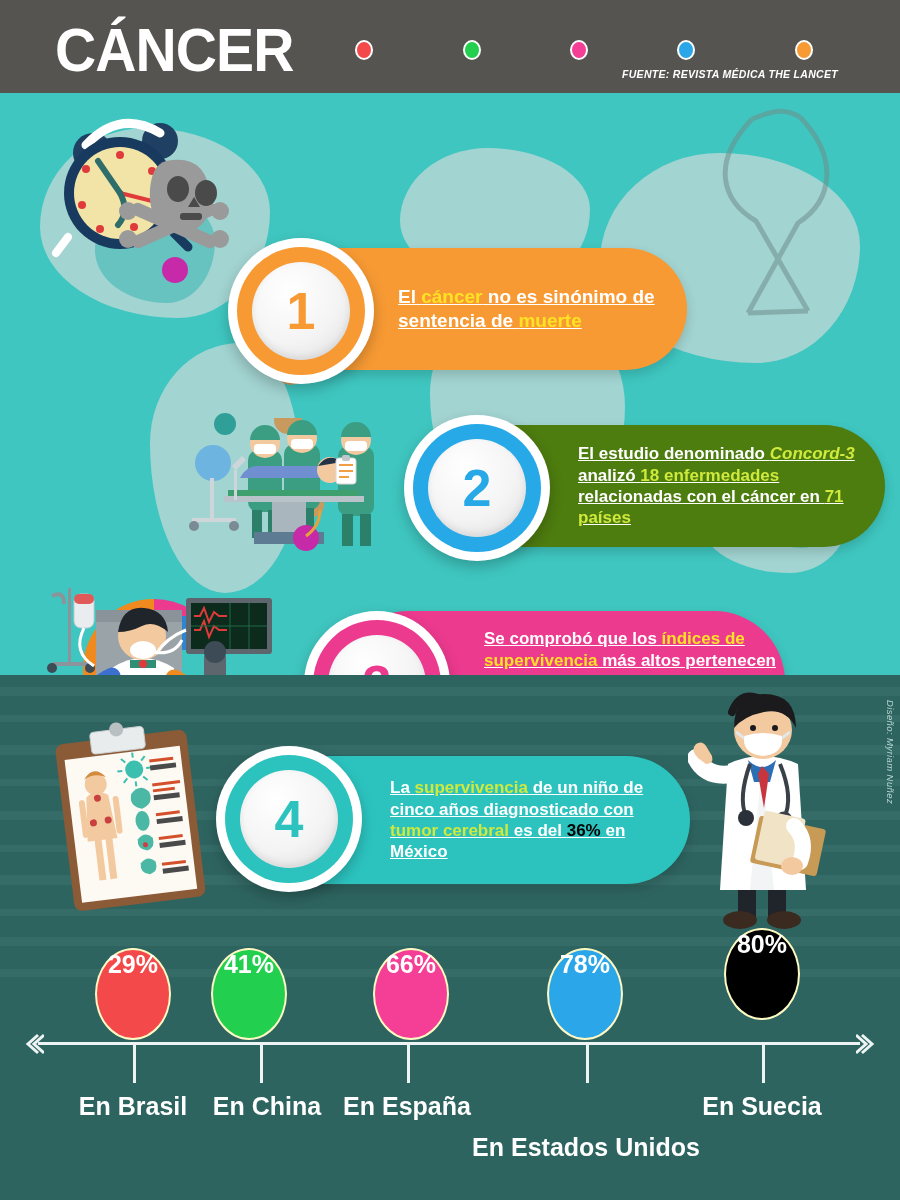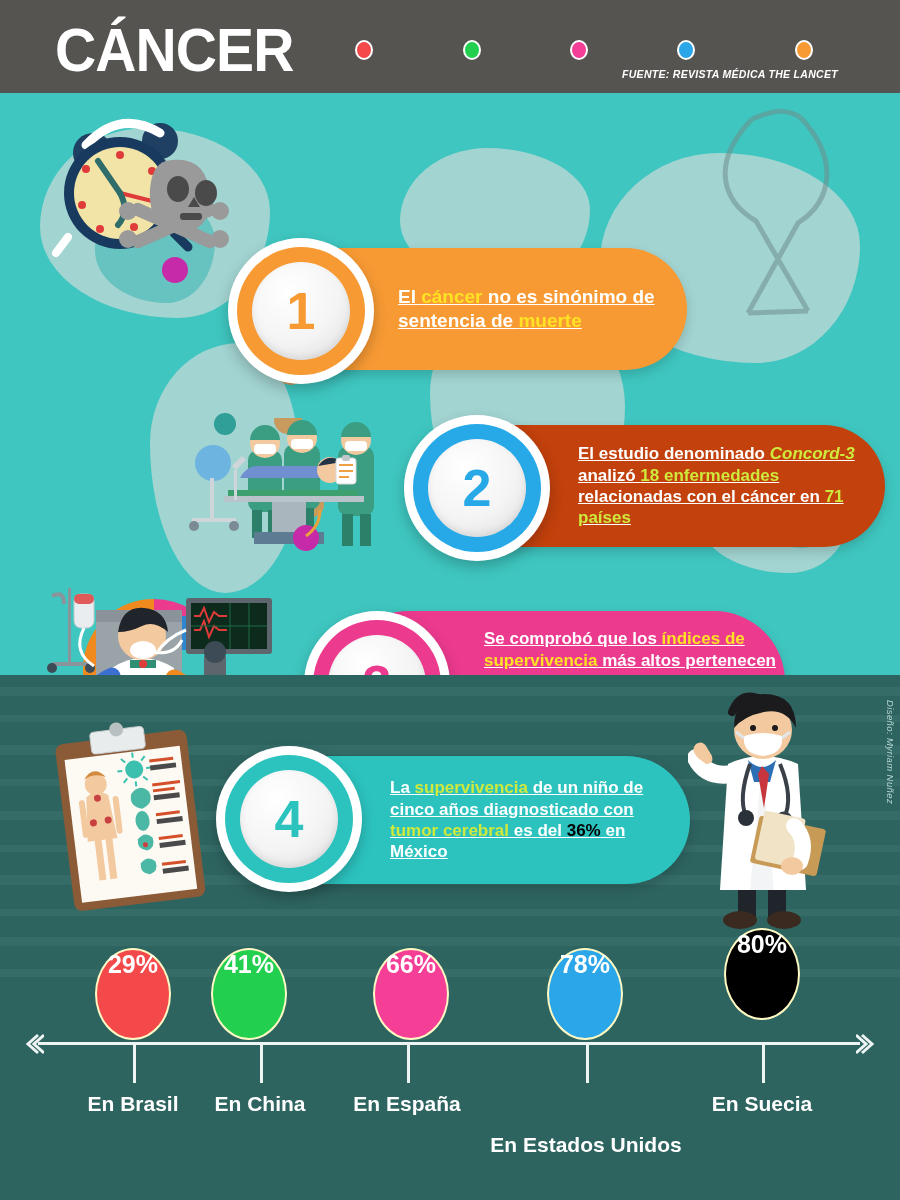--- a/index.html
+++ b/index.html
@@ -67,21 +67,21 @@
   .bubble{
     position:absolute;width:76px;height:92px;border-radius:50%;
     border:2px solid #fef9c3;box-sizing:border-box;
     display:flex;justify-content:center;
   }
   .bubble span{color:#fff;font-size:25px;font-weight:bold;}
   .axis{position:absolute;left:38px;top:1042px;width:822px;height:3px;background:#eef4f3;}
   .tick{position:absolute;width:3px;height:38px;background:#eef4f3;top:1045px;}
   .chev{position:absolute;top:1033px;width:20px;height:22px;}
   .clabel{
-    position:absolute;top:1092px;color:#ffffff;font-size:21px;font-weight:bold;
+    position:absolute;top:1092px;color:#ffffff;font-size:25px;font-weight:bold;
     white-space:nowrap;text-align:center;
   }
 
   
   .credit{
     position:absolute;right:4px;top:700px;
     color:#b8d6d2;font-size:9.5px;font-style:italic;
     writing-mode:vertical-rl;letter-spacing:.4px;
   }
 
@@ -280,21 +280,21 @@
       <div class="badge-wrap" style="left:0;top:0;width:146px;height:146px;">
         <div class="badge-outer" style="left:0;top:0;width:146px;height:146px;"></div>
         <div class="badge-ring" style="left:9px;top:9px;width:128px;height:128px;background:#f79a34;"></div>
         <div class="badge-inner" style="left:24px;top:24px;width:98px;height:98px;">
           <span class="badge-num" style="color:#f79a34;">1</span>
         </div>
       </div>
     </div>
 
     <div class="card" style="left:404px;top:322px;">
-      <div class="pill" style="left:34px;top:10px;width:447px;height:122px;background:#c2410c;">
+      <div class="pill" style="left:34px;top:10px;width:447px;height:122px;background:#4d7c0f;">
         <div class="pill-text" style="margin-left:140px;font-size:17px;width:300px;" id="card2text"><span>El estudio denominado </span><span style="color: rgb(207, 233, 60); font-style: italic;">Concord-3</span><span> analizó </span><span style="color: rgb(207, 233, 60);">18 enfermedades</span><span> relacionadas con el cáncer en </span><span style="color: rgb(207, 233, 60);">71 países</span></div>
       </div>
       <div class="badge-wrap" style="left:0;top:0;width:146px;height:146px;">
         <div class="badge-outer" style="left:0;top:0;width:146px;height:146px;"></div>
         <div class="badge-ring" style="left:9px;top:9px;width:128px;height:128px;background:#27a9e8;"></div>
         <div class="badge-inner" style="left:24px;top:24px;width:98px;height:98px;">
           <span class="badge-num" style="color:#27a9e8;">2</span>
         </div>
       </div>
     </div>
@@ -455,20 +455,20 @@
     </svg>
     <div id="ticks">
         <div class="tick" style="left: 133px;"></div>
         <div class="tick" style="left: 260px;"></div>
         <div class="tick" style="left: 407px;"></div>
         <div class="tick" style="left: 586px;"></div>
         <div class="tick" style="left: 762px;"></div>
       </div>
     <div id="clabels">
         <div class="clabel" style="left: 133px; transform: translateX(-50%);">En Brasil</div>
-        <div class="clabel" style="left: 260px; transform: translateX(-50%);">En China</div>
+        <div class="clabel" style="left: 267px; transform: translateX(-50%);">En China</div>
         <div class="clabel" style="left: 407px; transform: translateX(-50%);">En España</div>
         <div class="clabel" style="left: 586px; transform: translateX(-50%); margin-top: 41px;">En Estados Unidos</div>
         <div class="clabel" style="left: 762px; transform: translateX(-50%);">En Suecia</div>
       </div>
   </div>
 
 </div>
 
 </body></html>

